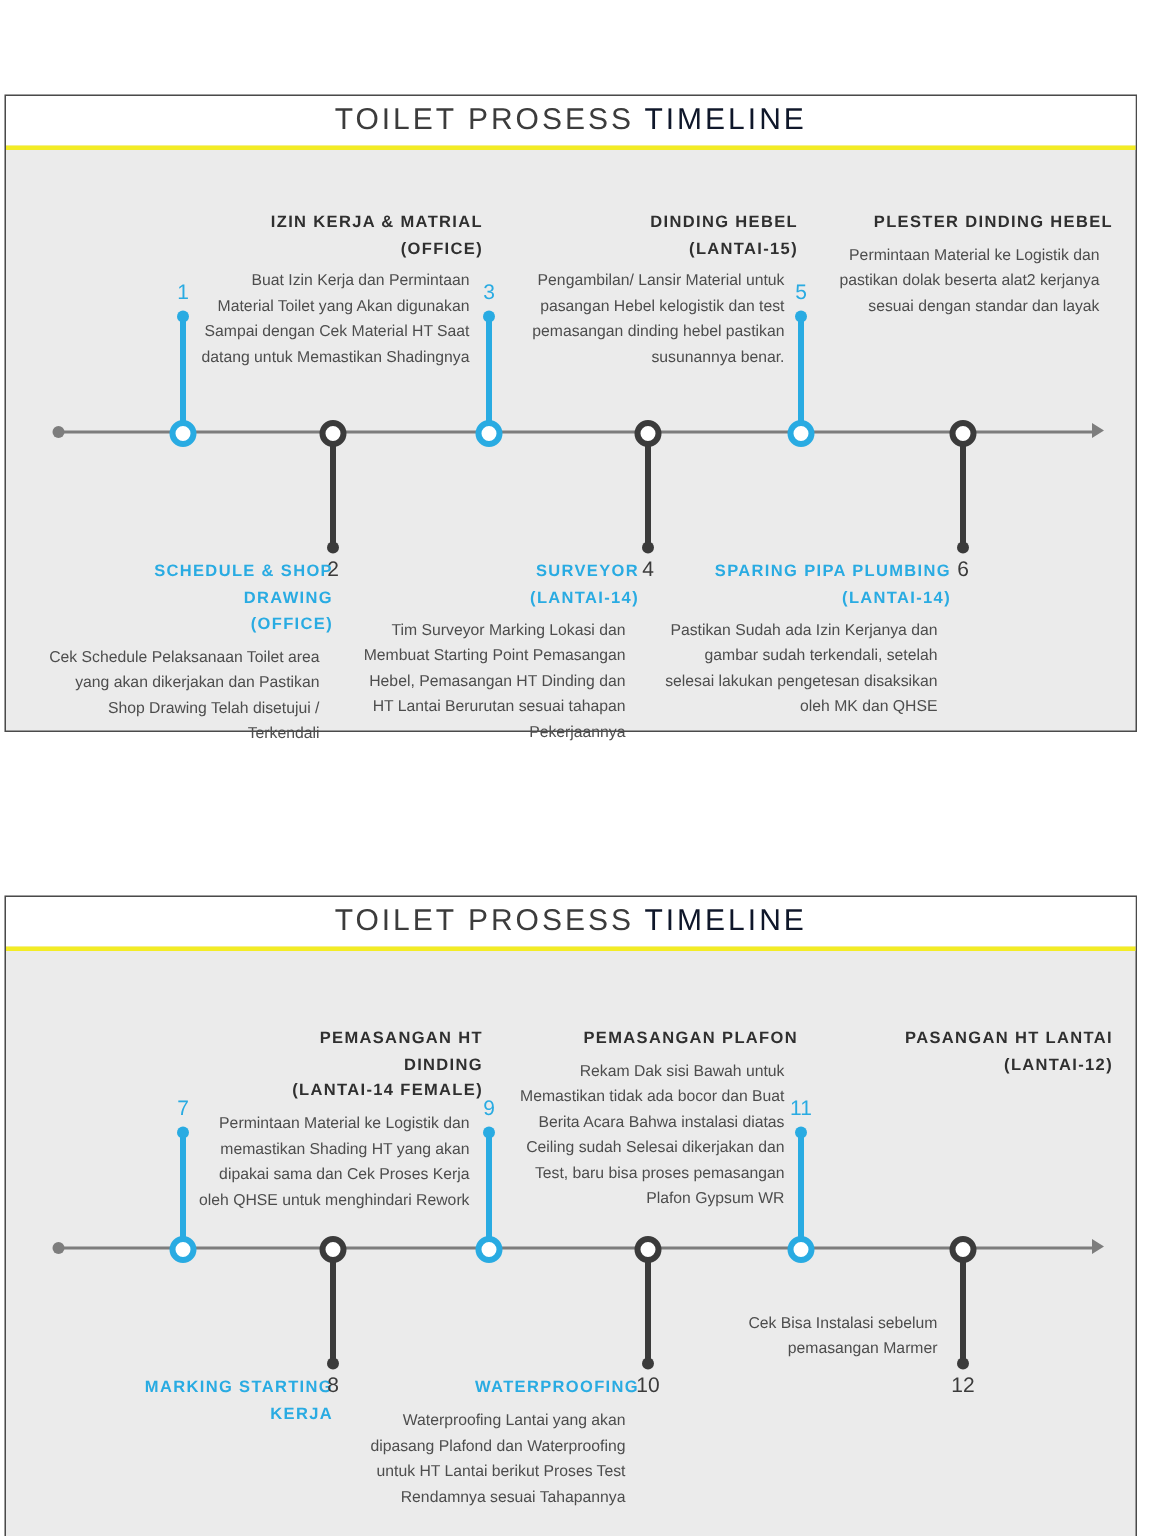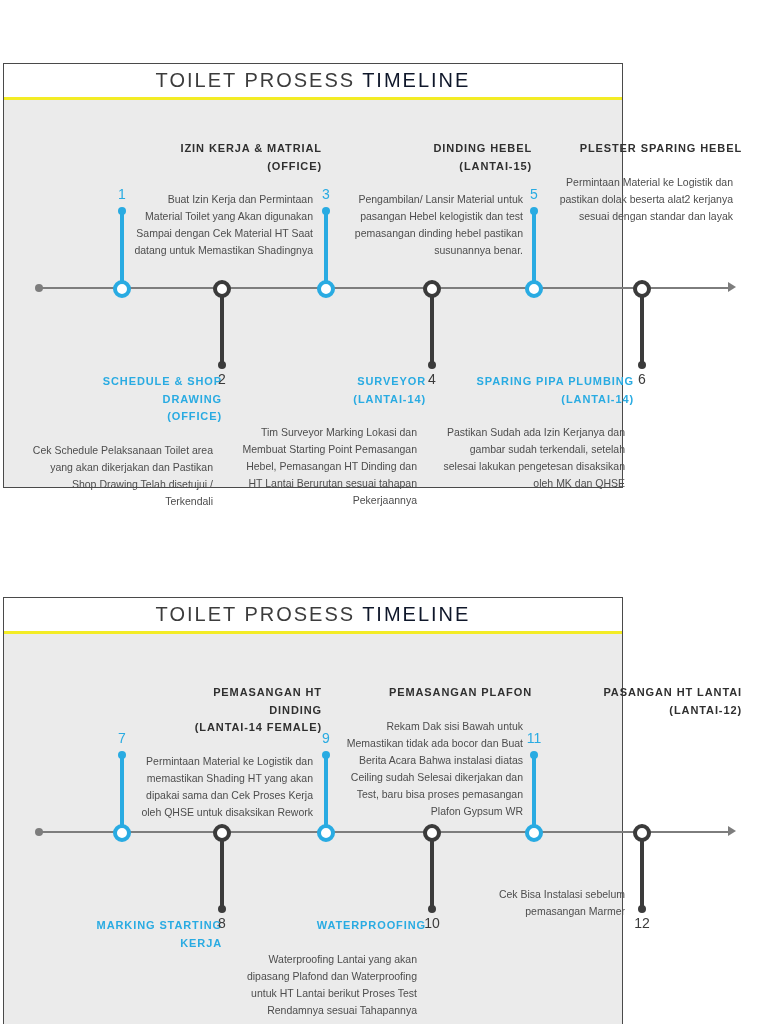--- a/index.html
+++ b/index.html
@@ -1,21 +1,21 @@
 <!DOCTYPE html>
 <html><head>
 <meta charset="utf-8">
 <style>
   html,body{margin:0;padding:0;}
   body{
     width:768px;height:1024px;position:relative;overflow:hidden;
     background:#ffffff;font-family:"Liberation Sans", sans-serif;
   }
   .panel{
-    position:absolute;left:3px;width:620px;
+    position:absolute;left:3px;width:755px;
     background:#EBEBEB;border:1px solid #4a4a4a;box-sizing:border-box;
   }
   .panel-1{top:63px;height:425px;}
   .panel-2{top:597px;height:430px;}
   .titlebar{
     height:33px;background:#ffffff;display:flex;align-items:center;justify-content:center;
     gap:7px;
   }
   .t-main{font-size:20px;letter-spacing:2px;color:#3C3C3C;font-weight:500;}
   .t-accent{font-size:20px;letter-spacing:2px;color:#0f172a;font-weight:500;}
@@ -60,21 +60,21 @@
   .txt.above{top:40px;}
   .txt.below{top:226px;}
 
   .hd{
     font-size:11px;font-weight:bold;letter-spacing:0.9px;line-height:1.6;
     white-space:pre-line;margin-bottom:2px;
   }
   .hd.blue{color:#29ABE2;margin-top:47px;}
   .hd.dark{color:#2F2F2F;}
   .bd{
-    font-size:10.5px;color:#4D4D4D;line-height:1.62;width:182px;margin:16px auto;
+    font-size:10.5px;color:#4D4D4D;line-height:1.62;width:182px;margin:4px auto;
   }
 </style>
 </head>
 <body>
 
 <div class="panel panel-1">
   <div class="titlebar">
     <span class="t-main">TOILET PROSESS</span>
     <span class="t-accent">TIMELINE</span>
   </div>
@@ -133,21 +133,21 @@
       <div class="hd blue">SPARING PIPA PLUMBING
 (LANTAI-14)</div>
       <div class="bd">Pastikan Sudah ada Izin Kerjanya dan gambar sudah terkendali, setelah selesai lakukan pengetesan disaksikan oleh MK dan QHSE</div>
     </div>
 
     <div class="stem dn x6"></div>
     <div class="tick dn x6"></div>
     <div class="ring dn x6"></div>
     <div class="num dn x6">6</div>
     <div class="txt above x6">
-      <div class="hd dark">PLESTER SPARING HEBEL</div>
+      <div class="hd dark">PLESTER DINDING HEBEL</div>
       <div class="bd">Permintaan Material ke Logistik dan pastikan dolak beserta alat2 kerjanya sesuai dengan standar dan layak</div>
     </div>
   </div>
 </div>
 
 <div class="panel panel-2">
   <div class="titlebar">
     <span class="t-main">TOILET PROSESS</span>
     <span class="t-accent">TIMELINE</span>
   </div>
@@ -167,21 +167,21 @@
     </div>
 
     <div class="stem dn x2"></div>
     <div class="tick dn x2"></div>
     <div class="ring dn x2"></div>
     <div class="num dn x2">8</div>
     <div class="txt above x2">
       <div class="hd dark">PEMASANGAN HT
 DINDING
 (LANTAI-14 FEMALE)</div>
-      <div class="bd">Permintaan Material ke Logistik dan memastikan Shading HT yang akan dipakai sama dan Cek Proses Kerja oleh QHSE untuk disaksikan Rework</div>
+      <div class="bd">Permintaan Material ke Logistik dan memastikan Shading HT yang akan dipakai sama dan Cek Proses Kerja oleh QHSE untuk menghindari Rework</div>
     </div>
 
     <div class="stem up x3"></div>
     <div class="tick up x3"></div>
     <div class="ring up x3"></div>
     <div class="num up x3">9</div>
     <div class="txt below x3">
       <div class="hd blue">WATERPROOFING</div>
       <div class="bd">Waterproofing Lantai yang akan dipasang Plafond dan Waterproofing untuk HT Lantai berikut Proses Test Rendamnya sesuai Tahapannya</div>
     </div>

